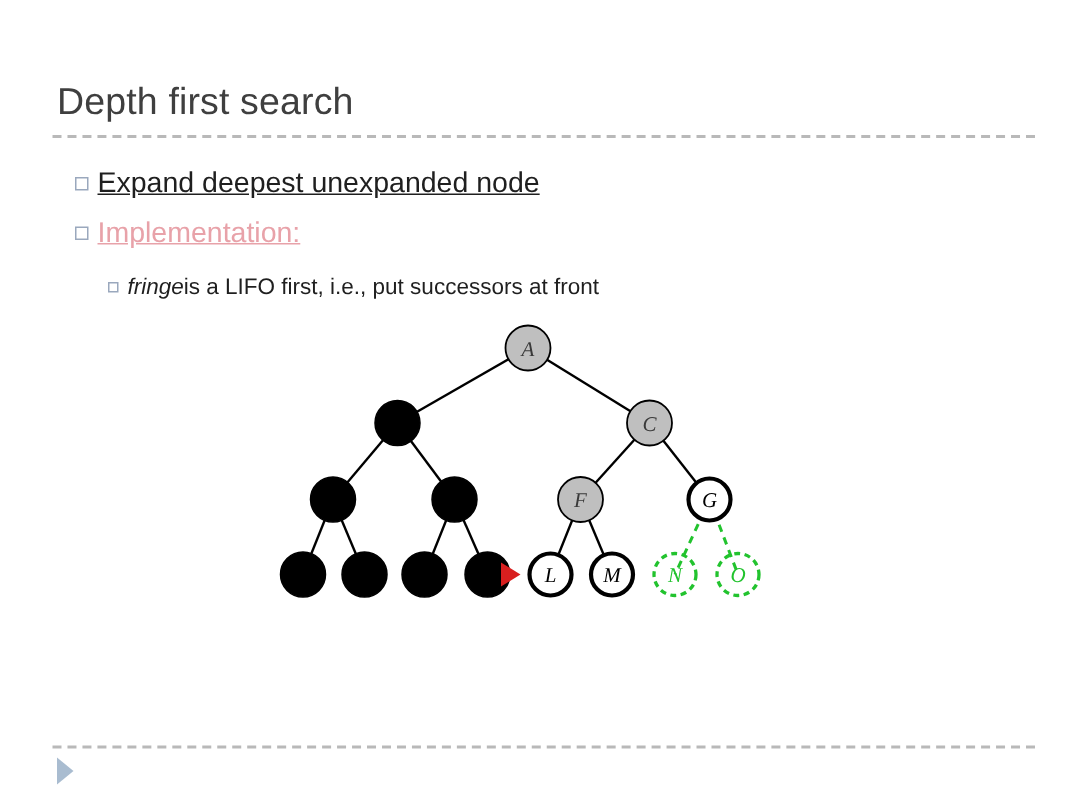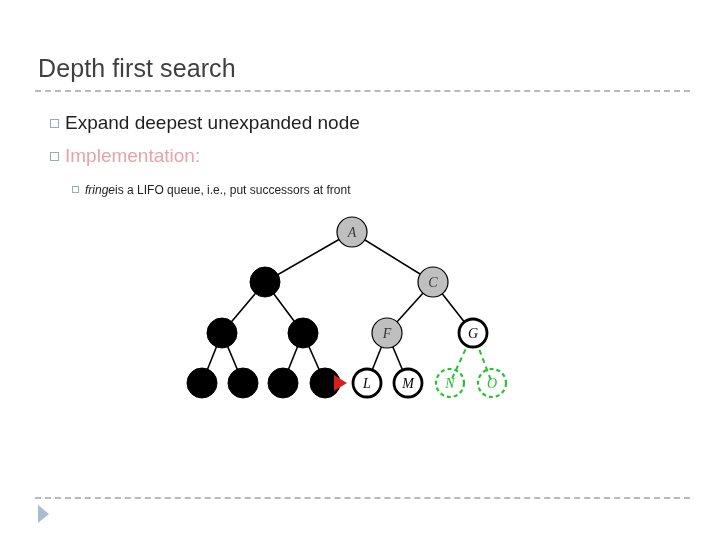--- a/index.html
+++ b/index.html
@@ -43,29 +43,30 @@
 
   
   .bullet-l1 {
     position: absolute;
     left: 50px;
     font-size: 19px;
     color: #1f1f1f;
     white-space: nowrap;
     display: flex;
     align-items: baseline;
+    text-decoration: underline;
   }
   .bullet-l1.b1 { top: 112px; }
   .bullet-l1.b2 { top: 145px; color: #e8a2a9; justify-content: space-between; }
 
   .bullet-l3 {
     position: absolute;
     left: 72px;
     top: 183px;
-    font-size: 12px;
+    font-size: 15px;
     color: #1f1f1f;
     white-space: nowrap;
     display: flex;
     align-items: baseline;
   }
 
   .sq {
     display: inline-block;
     width: 9px;
     height: 9px;
@@ -128,21 +129,21 @@
   </div>
 
   <div class="bullet-l1 b2">
     <span class="sq"></span>
     <span>Implementation:</span>
   </div>
 
   <div class="bullet-l3">
     <span class="sq small"></span>
     <span class="ital"><span>fringe</span></span>
-      <span> is a LIFO queue, i.e., put successors at front</span>
+      <span> is a LIFO first, i.e., put successors at front</span>
   </div>
 
   <div class="figure">
     <svg id="tree-svg" width="350" height="200" viewBox="0 0 350 200">
         <line x1="172" y1="22" x2="85" y2="72" stroke="#000000" stroke-width="1.6"></line>
         <line x1="172" y1="22" x2="253" y2="72" stroke="#000000" stroke-width="1.6"></line>
         <line x1="85" y1="72" x2="42" y2="123" stroke="#000000" stroke-width="1.6"></line>
         <line x1="85" y1="72" x2="123" y2="123" stroke="#000000" stroke-width="1.6"></line>
         <line x1="253" y1="72" x2="207" y2="123" stroke="#000000" stroke-width="1.6"></line>
         <line x1="253" y1="72" x2="293" y2="123" stroke="#000000" stroke-width="1.6"></line>

